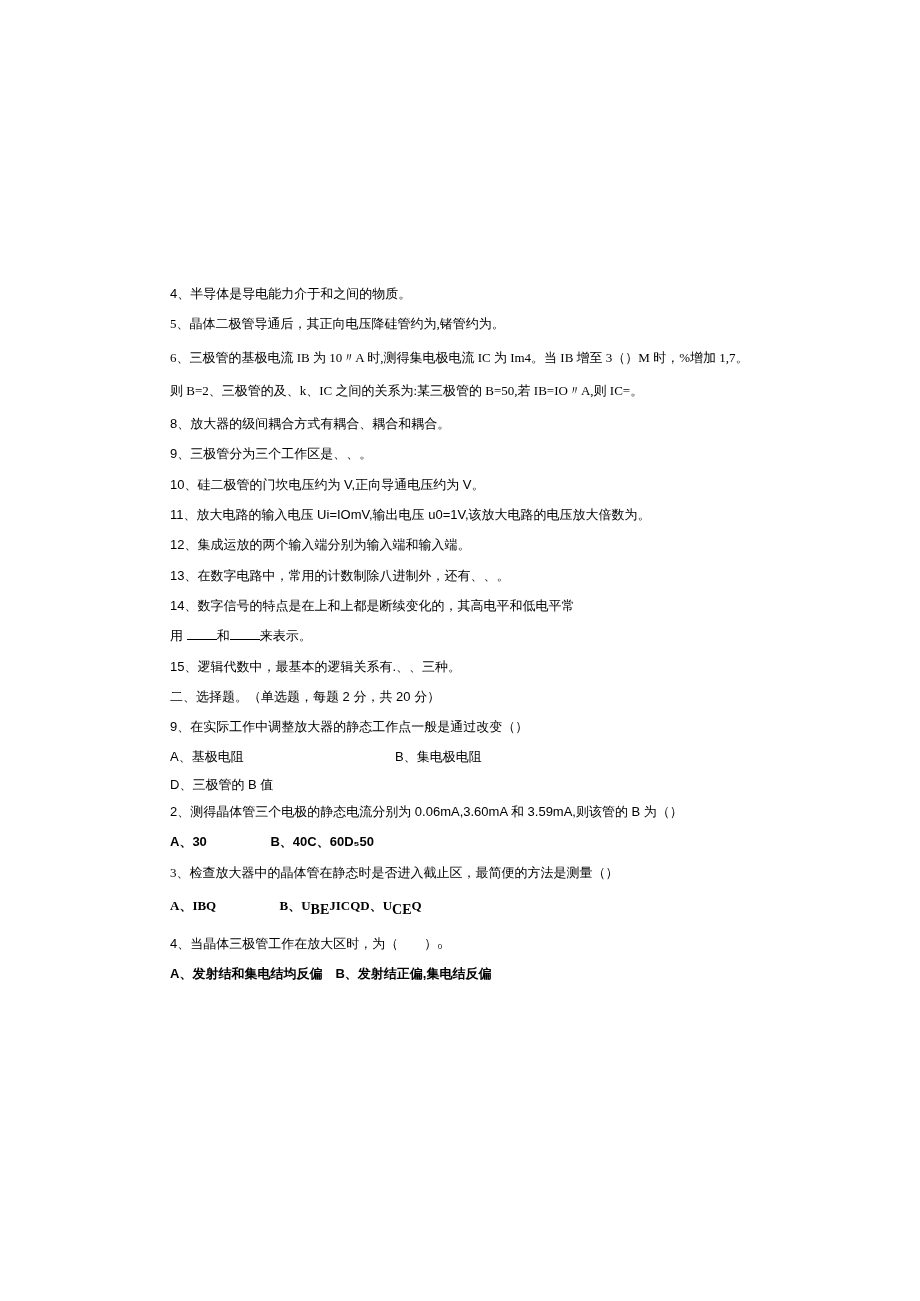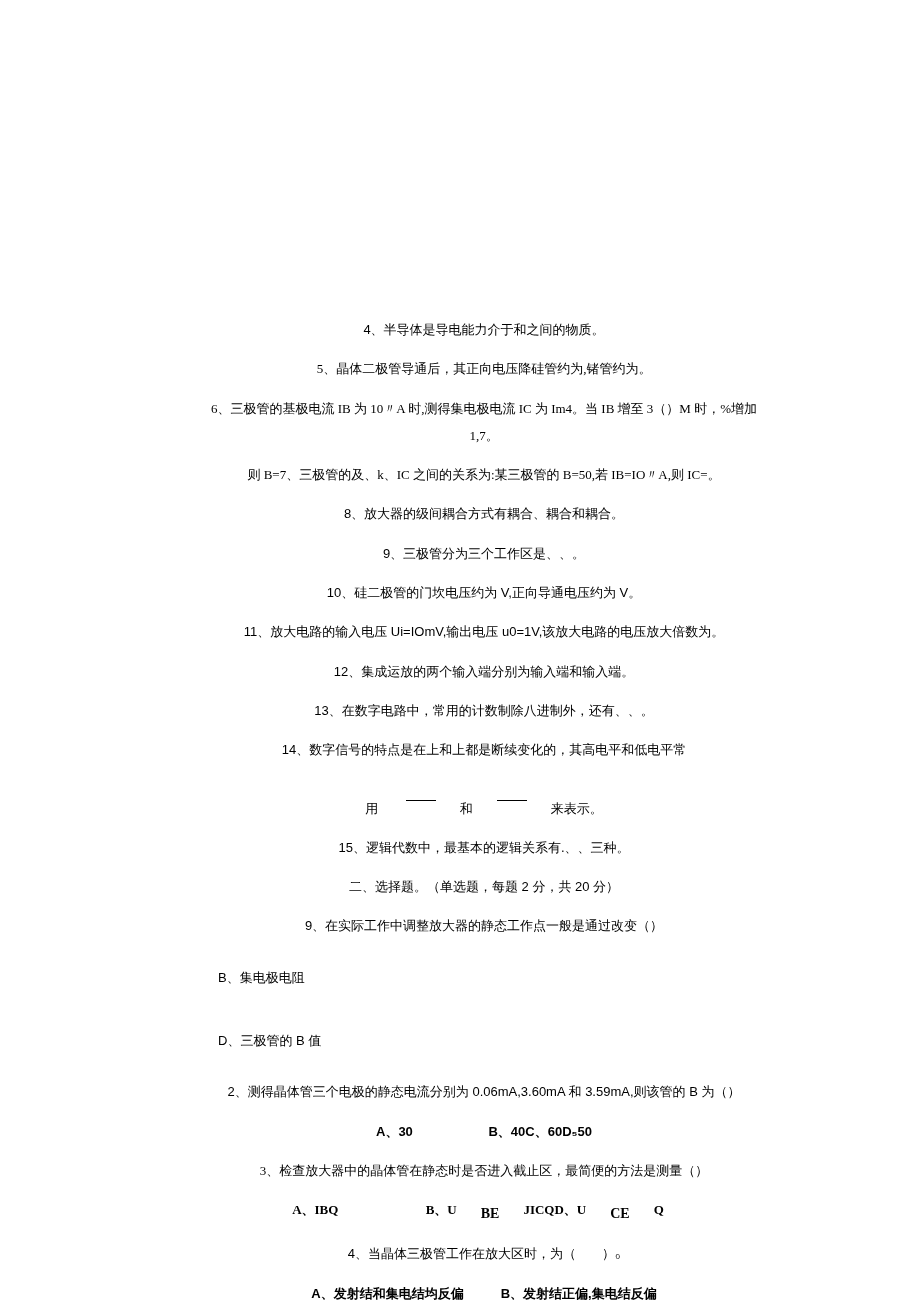--- a/index.html
+++ b/index.html
@@ -1,19 +1,18 @@
 <!DOCTYPE html>
 <html><head>
   <meta charset="utf-8">
   <style>
     * {
-      margin: 12px;
+      margin: 0;
       padding: 0;
       box-sizing: border-box;
-      text-align: center;
     }
     body {
       font-family: "Microsoft YaHei", "SimSun", Arial, sans-serif;
       background: #ffffff;
       width: 920px;
       padding: 280px 170px 300px 170px;
       color: #000000;
       font-size: 13px;
       line-height: 2.1;
     }
@@ -48,37 +47,38 @@
       height: 1em;
       vertical-align: baseline;
     }
   </style>
 </head>
 <body>
 
 <div class="question-line">4、半导体是导电能力介于和之间的物质。</div>
 <div class="question-with-gap">5、晶体二极管导通后，其正向电压降硅管约为,锗管约为。</div>
 <div class="question-with-gap">6、三极管的基极电流 IB 为 10〃A 时,测得集电极电流 IC 为 Im4。当 IB 增至 3（）M 时，%增加 1,7。</div>
-<div class="question-with-gap">则 B=7、三极管的及、k、IC 之间的关系为:某三极管的 B=50,若 IB=IO〃A,则 IC=。</div>
+<div class="question-with-gap">则 B=2、三极管的及、k、IC 之间的关系为:某三极管的 B=50,若 IB=IO〃A,则 IC=。</div>
 <div class="question-line">8、放大器的级间耦合方式有耦合、耦合和耦合。</div>
 <div class="question-line">9、三极管分为三个工作区是、、。</div>
 <div class="question-line">10、硅二极管的门坎电压约为 V,正向导通电压约为 V。</div>
 <div class="question-line">11、放大电路的输入电压 Ui=IOmV,输出电压 u0=1V,该放大电路的电压放大倍数为。</div>
 <div class="question-line">12、集成运放的两个输入端分别为输入端和输入端。</div>
 <div class="question-line">13、在数字电路中，常用的计数制除八进制外，还有、、。</div>
 <div class="question-line">14、数字信号的特点是在上和上都是断续变化的，其高电平和低电平常</div>
 <div class="question-line">
   <span>用 </span><span class="blank-line"></span><span>和</span><span class="blank-line"></span><span>来表示。</span>
 </div>
 <div class="question-line">15、逻辑代数中，最基本的逻辑关系有.、、三种。</div>
 
 <div class="question-line">二、选择题。（单选题，每题 2 分，共 20 分）</div>
 
 <div class="question-line">9、在实际工作中调整放大器的静态工作点一般是通过改变（）</div>
 <div class="option-row">
+  <span class="option-a">A、基极电阻</span>
   <span>B、集电极电阻</span>
 </div>
 <div class="option-row">
   <span>D、三极管的 B 值</span>
 </div>
 
 <div class="question-line">2、测得晶体管三个电极的静态电流分别为 0.06mA,3.60mA 和 3.59mA,则该管的 B 为（）</div>
 <div class="question-line">
   <span class="bold">A、30</span>
   <span class="bold option-b-inline">B、40C、60D₅50</span>

